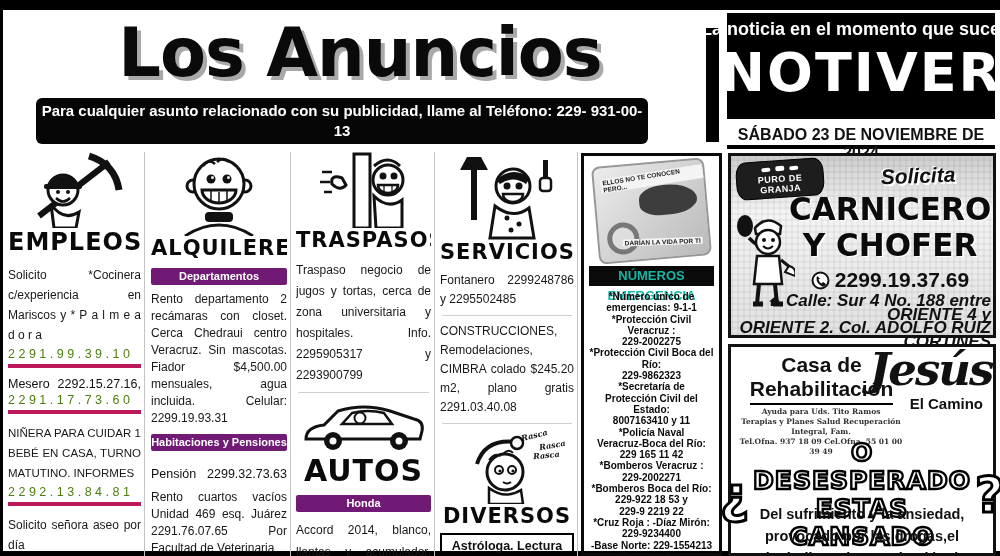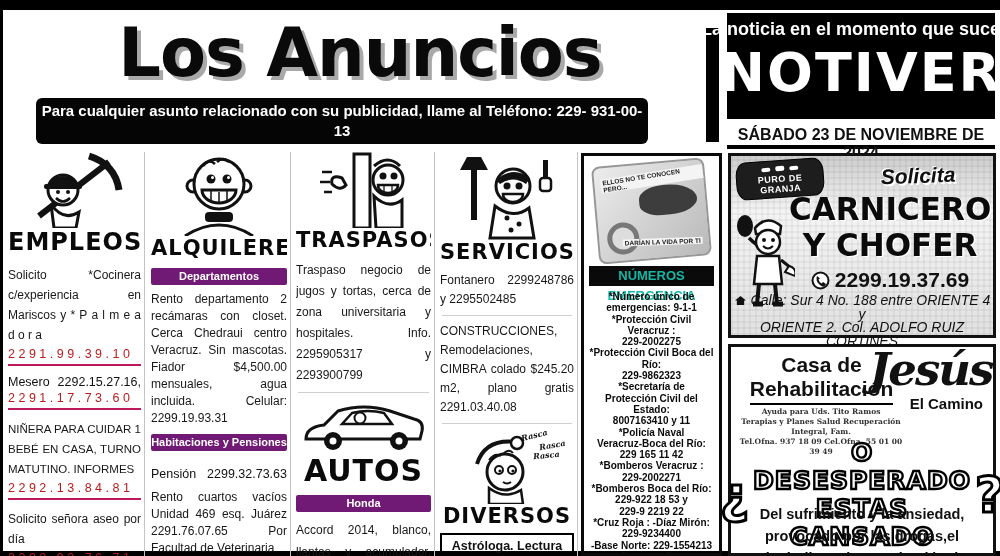--- a/index.html
+++ b/index.html
@@ -24,22 +24,22 @@
   .date-bar{position:absolute;left:727px;top:122px;width:268px;height:27px;background:#fff;
     text-align:center;font-weight:800;font-size:16px;padding-top:4px;border-bottom:4px solid #000}
 
   
   .col{position:absolute;top:152px;height:404px;overflow:hidden}
   .col-sep{position:absolute;top:152px;height:404px;width:1px;background:#c4c4c4}
   .sec-title{font-family:"DejaVu Sans",sans-serif;font-weight:900;text-align:center;letter-spacing:1px;color:#0a0a0a}
   .bar{background:#701a75;color:#fff;text-align:center;font-weight:bold;font-size:11px;height:17px;line-height:17px;border-radius:2px}
   .ad{font-size:12px;line-height:20px;text-align:justify;color:#181818}
   .tight{line-height:17px}
-  .ph{display:block;letter-spacing:3.5px;border-bottom:2px solid #be185d;padding-bottom:3px;margin-top:2px;
-      font-size:12.5px;white-space:nowrap;color:#b91c1c}
+  .ph{display:block;letter-spacing:3.5px;border-bottom:4px solid #be185d;padding-bottom:3px;margin-top:2px;
+      font-size:12.5px;white-space:nowrap;color:#4d7c0f}
   .row{display:flex;justify-content:space-between;font-size:12.5px}
   .rule{border-top:1px solid #cfcfcf;margin:6px 2px}
   .cartoon{display:block;margin:0 auto}
 
   
   .embox{position:absolute;left:581px;top:153px;width:141px;height:403px;border:3px solid #0a0a0a;padding:3px 5px;overflow:hidden}
   .photo{position:relative;height:98px;margin:3px 6px 6px;transform:rotate(-5deg);
     background:linear-gradient(135deg,#ececec,#b9b9b9);border:2px solid #979797;border-radius:8px}
   .ptag{position:absolute;font-size:6.5px;font-weight:bold;background:#f4f4f4;padding:0 2px;color:#222}
   .pblob{position:absolute;right:8px;top:22px;width:58px;height:30px;background:#3d3d3d;border-radius:45% 55% 50% 40%}
@@ -55,21 +55,21 @@
                      linear-gradient(#cdcdcd,#f4f4f4 32%,#e1e1e1)}
   .badge{position:absolute;left:5px;top:4px;width:88px;height:38px;background:#1d1d1d;color:#fff;
     border-radius:10px/14px;transform:rotate(-4deg);display:flex;flex-direction:column;align-items:center;justify-content:center;
     font-size:9px;font-weight:800;letter-spacing:.5px;border:1px solid #000;text-align:center}
   .solicita{position:absolute;left:118px;top:8px;right:6px;text-align:center;font-style:italic;font-weight:900;
     font-size:21px;transform:rotate(-2deg);text-shadow:2px 2px 0 #fff,-1px -1px 0 #fff}
   .carn-line{position:absolute;left:58px;right:2px;text-align:center;font-family:"DejaVu Sans",sans-serif;
     font-weight:900;font-size:31px;line-height:33px;color:#0b0b0b;text-shadow:1.5px 1.5px 0 #fff;transform:scaleY(1.05)}
   .phone-row{position:absolute;left:58px;right:2px;top:112px;text-align:center;font-weight:900;font-size:21px;
     display:flex;align-items:center;justify-content:center;gap:5px}
-  .addr{position:absolute;left:2px;right:2px;top:138px;text-align:center;font-weight:400;font-size:14px;line-height:13.5px;font-style:italic}
+  .addr{position:absolute;left:2px;right:2px;top:138px;text-align:right;font-weight:700;font-size:17px;line-height:13.5px;font-style:italic}
 
   .rehab{top:344px;height:212px;border-width:3px}
   .rehab-name{position:absolute;left:8px;top:6px;width:165px;text-align:center;font-weight:800;font-size:21px;line-height:24px}
   .rehab-name .u{display:inline-block;border-bottom:2.5px solid #000;padding-bottom:2px}
   .jesus{position:absolute;right:4px;top:-4px;width:120px;text-align:center;font-family:"DejaVu Serif",serif;
     font-style:italic;font-weight:bold;font-size:45px;letter-spacing:-2px}
   .camino{position:absolute;right:10px;top:48px;font-weight:800;font-size:15px}
   .fine{position:absolute;left:4px;top:60px;width:172px;text-align:center;font-family:"DejaVu Serif",serif;
     font-weight:bold;font-size:7.5px;line-height:10px;color:#333;filter:blur(.4px)}
   .bub-row{position:absolute;left:0;right:0;top:92px;display:flex;align-items:center;justify-content:center;gap:4px}

